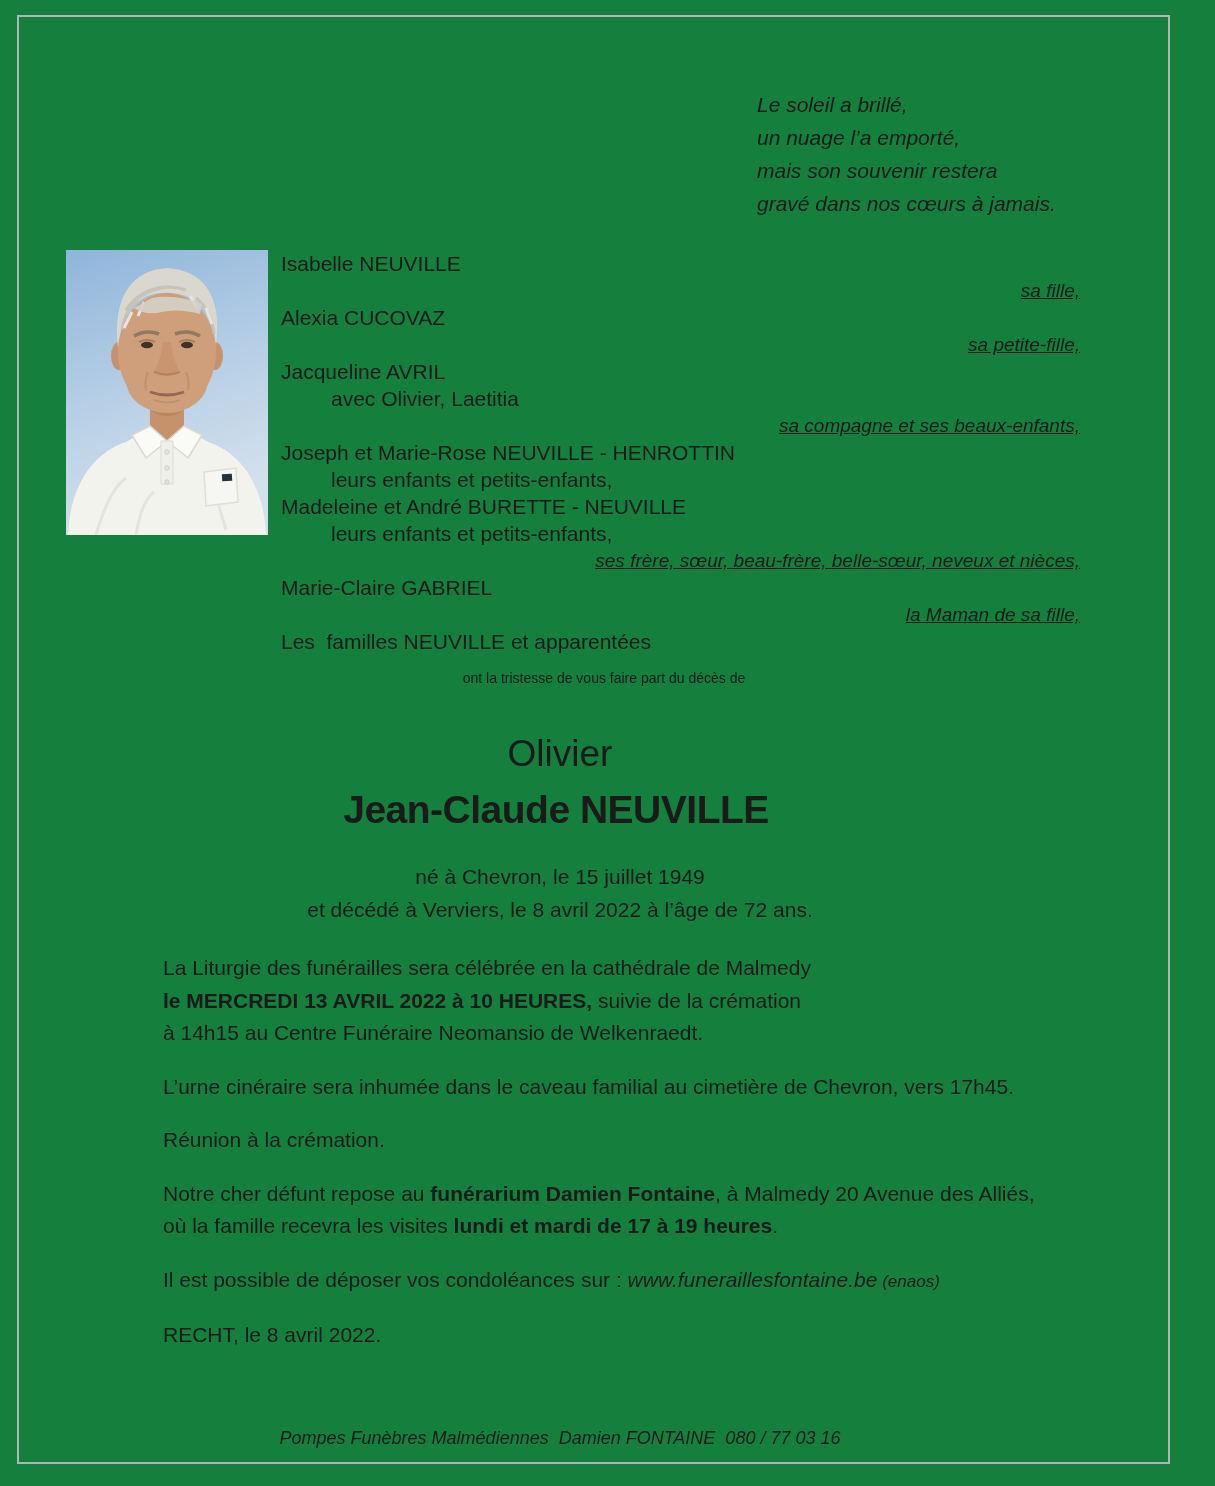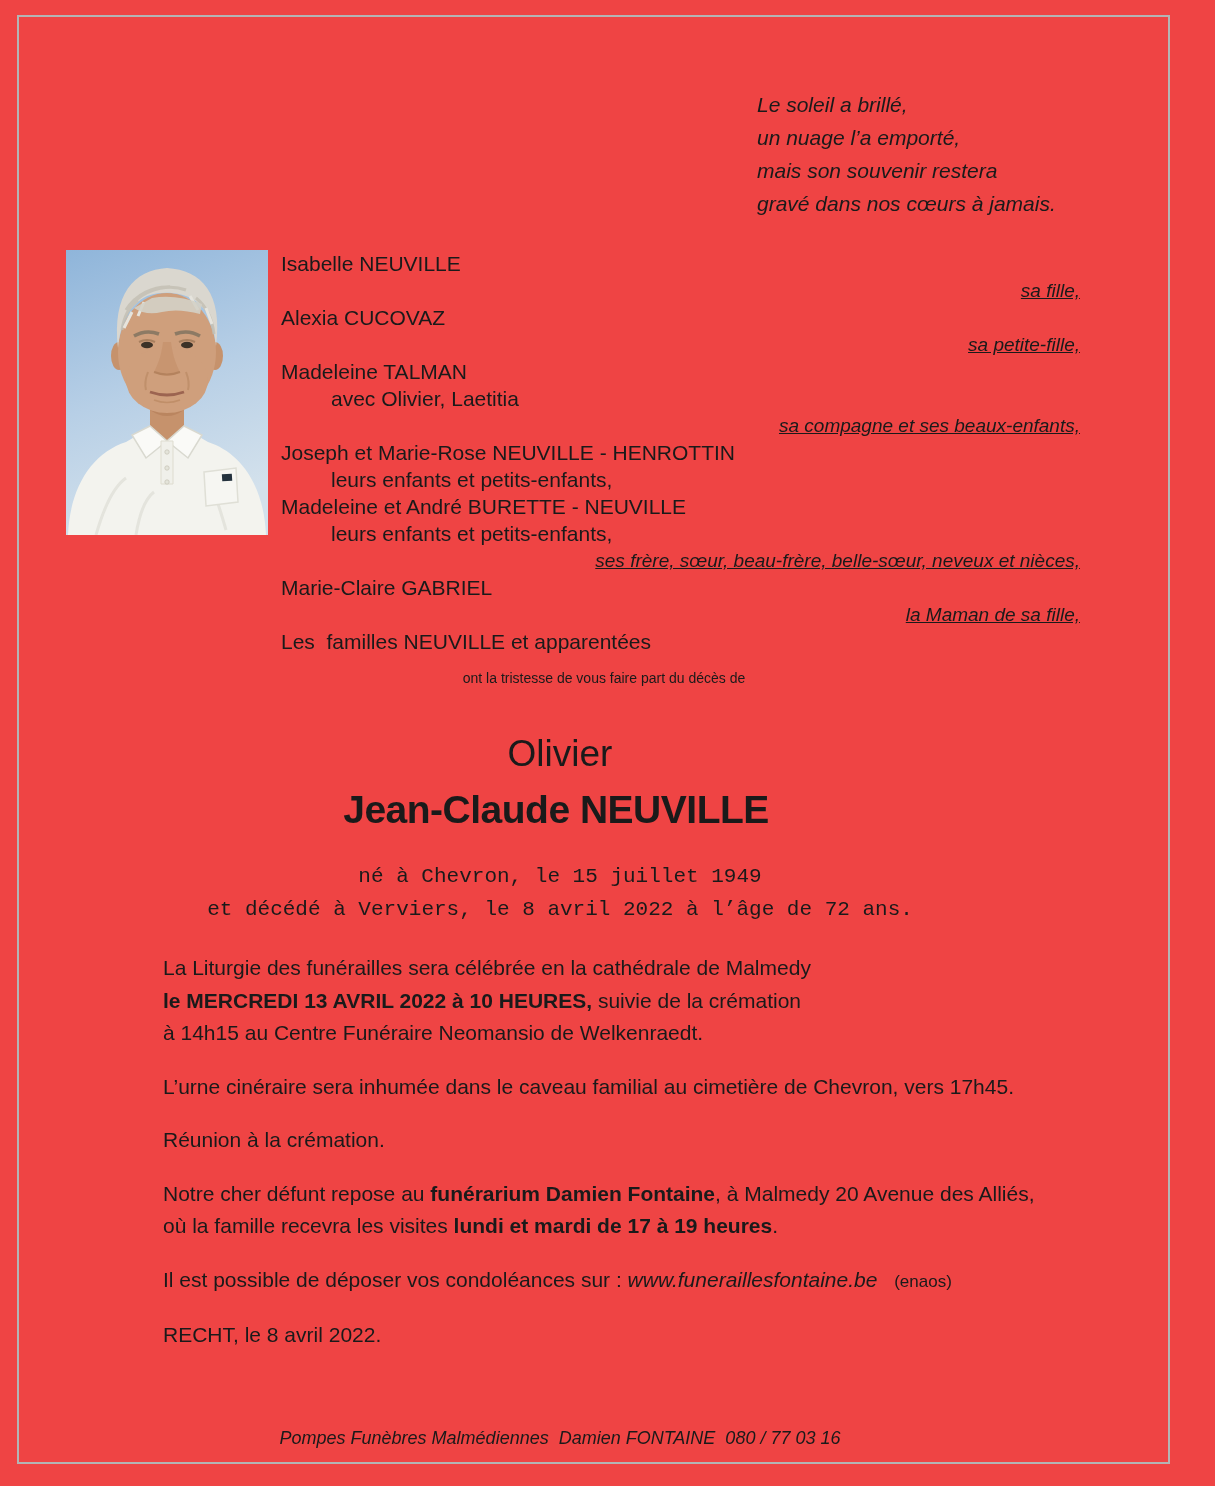--- a/index.html
+++ b/index.html
@@ -1,17 +1,17 @@
 <!DOCTYPE html>
 <html><head>
 <meta charset="utf-8">
 <style>
   html,body{margin:0;padding:0;background:#ffffff;}
   .page{
-    position:relative;width:1215px;height:1486px;background:#ef4444;
+    position:relative;width:1215px;height:1486px;background:#15803d;
     font-family:"Liberation Sans",sans-serif;color:#1a1a1a;overflow:hidden;
   }
   .border-frame{
     position:absolute;left:17px;top:15px;width:1153px;height:1449px;
     border:2px solid #b4b4b4;box-sizing:border-box;pointer-events:none;
   }
   .quote{
     position:absolute;left:757px;top:88px;font-size:21px;line-height:33px;
     font-style:italic;font-weight:500;
   }
@@ -30,30 +30,30 @@
   .civility{
     position:absolute;left:165px;top:733px;width:790px;
     font-size:37px;text-align:center;
   }
   .deceased{
     position:absolute;left:161px;top:788px;width:790px;
     font-size:39px;font-weight:bold;letter-spacing:-0.5px;text-align:center;
   }
   .birthdeath{
     position:absolute;left:165px;top:860px;width:790px;
-    font-size:21px;line-height:33px;text-align:center;font-family:Liberation Mono, monospace;
+    font-size:21px;line-height:33px;text-align:center;
   }
   .body-text{
     position:absolute;left:163px;top:952px;width:940px;
     font-size:21px;line-height:32.5px;
   }
   .body-text p{margin:0 0 21px 0;}
   .b{font-weight:bold;}
   .i{font-style:italic;text-align:center;}
-  .small-note{font-size:17px;margin-left:12px;}
+  .small-note{font-style:italic;font-size:17px;}
   .footer{
     position:absolute;left:165px;top:1428px;width:790px;
     font-size:18px;font-style:italic;text-align:center;white-space:pre;
   }
 </style>
 </head>
 <body>
 
 <div class="page">
   <div class="border-frame"></div>
@@ -120,21 +120,21 @@
 
     <path d="M138,222 L170,218 L172,252 L140,256 Z" fill="#f6f6f2" stroke="#dfdfd6" stroke-width="1.5"></path>
     <rect x="156" y="224" width="10" height="7" fill="#24323e" transform="rotate(-4 161 227)"></rect>
   </svg>
 
   <div class="family">
     <div class="fam-name">Isabelle NEUVILLE</div>
     <div class="fam-rel">sa fille,</div>
     <div class="fam-name">Alexia CUCOVAZ</div>
     <div class="fam-rel">sa petite-fille,</div>
-    <div class="fam-name">Madeleine TALMAN</div>
+    <div class="fam-name">Jacqueline AVRIL</div>
     <div class="fam-sub">avec Olivier, Laetitia</div>
     <div class="fam-rel">sa compagne et ses beaux-enfants,</div>
     <div class="fam-name">Joseph et Marie-Rose NEUVILLE - HENROTTIN</div>
     <div class="fam-sub">leurs enfants et petits-enfants,</div>
     <div class="fam-name">Madeleine et André BURETTE - NEUVILLE</div>
     <div class="fam-sub">leurs enfants et petits-enfants,</div>
     <div class="fam-rel">ses frère, sœur, beau-frère, belle-sœur, neveux et nièces,</div>
     <div class="fam-name">Marie-Claire GABRIEL</div>
     <div class="fam-rel">la Maman de sa fille,</div>
     <div class="fam-name">Les  familles NEUVILLE et apparentées</div>

